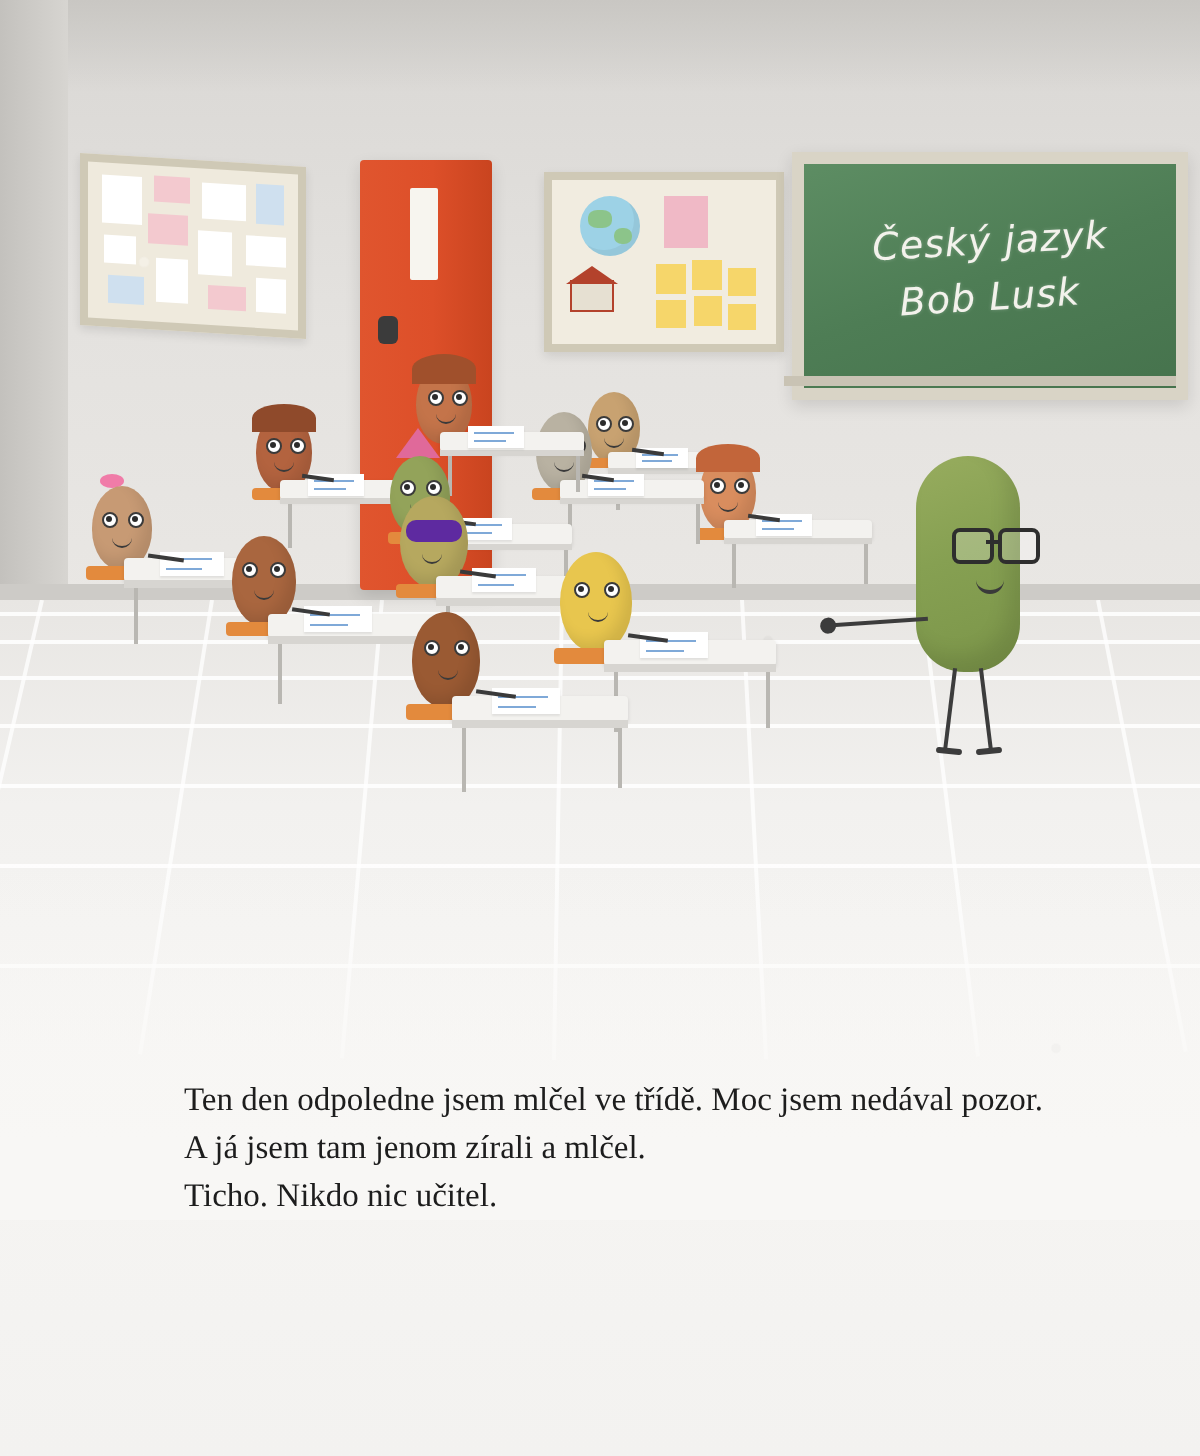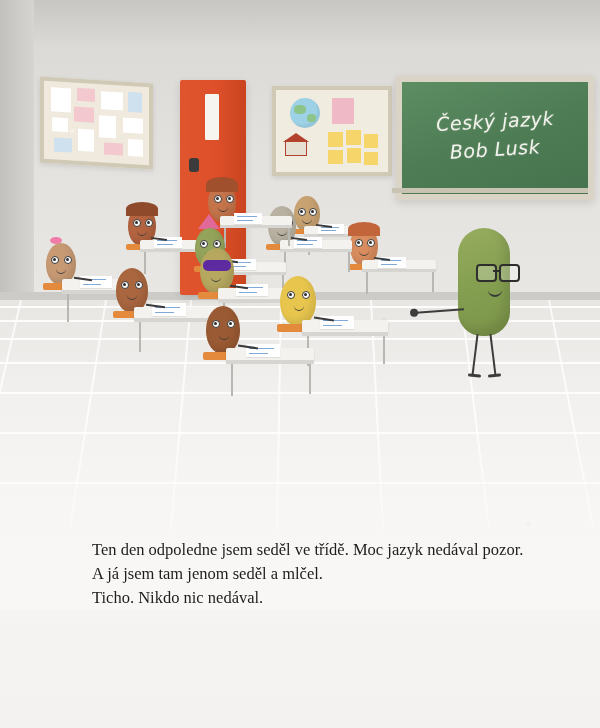--- a/index.html
+++ b/index.html
@@ -618,18 +618,18 @@
     <div class="teacher-arm"></div>
     <div class="leg l"></div>
     <div class="leg r"></div>
     <div class="foot l"></div>
     <div class="foot r"></div>
   </div>
 
   <div class="grain"></div>
 
   <div class="story">
-    <p>Ten den odpoledne jsem seděl ve třídě. Moc jazyk nedával pozor.</p>
-    <p>A já jsem tam jenom seděl a mlčel.</p>
-    <p>Ticho. Nikdo nic nedával.</p>
+    <p>Ten den odpoledne jsem mlčel ve třídě. Moc jsem nedával pozor.</p>
+    <p>A já jsem tam jenom zírali a mlčel.</p>
+    <p>Ticho. Nikdo nic učitel.</p>
   </div>
 
 </div>
 
 </body></html>

